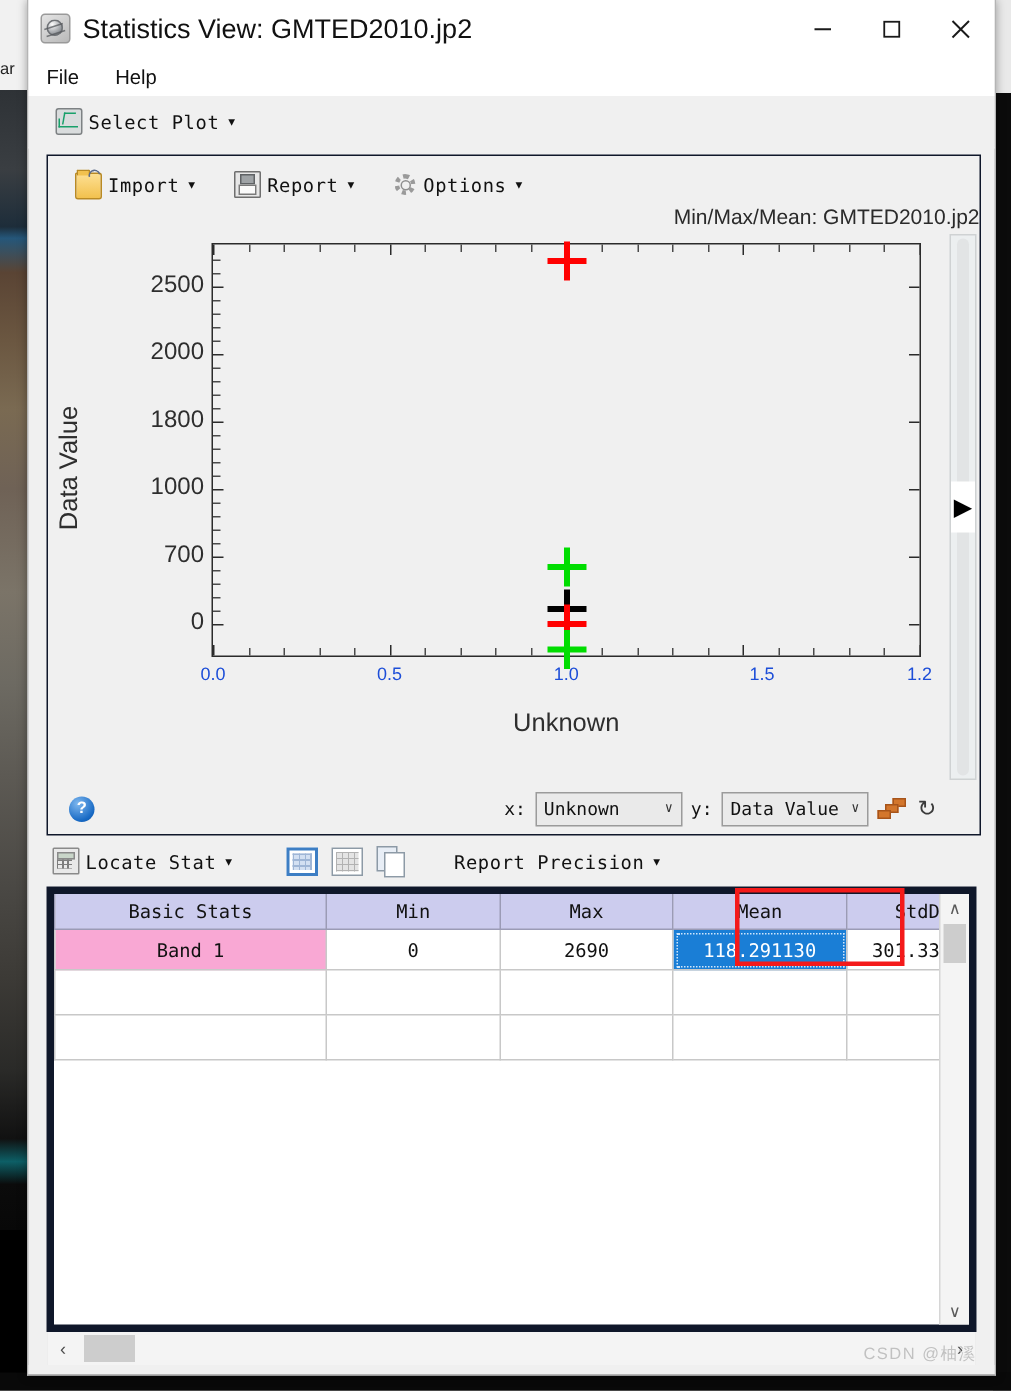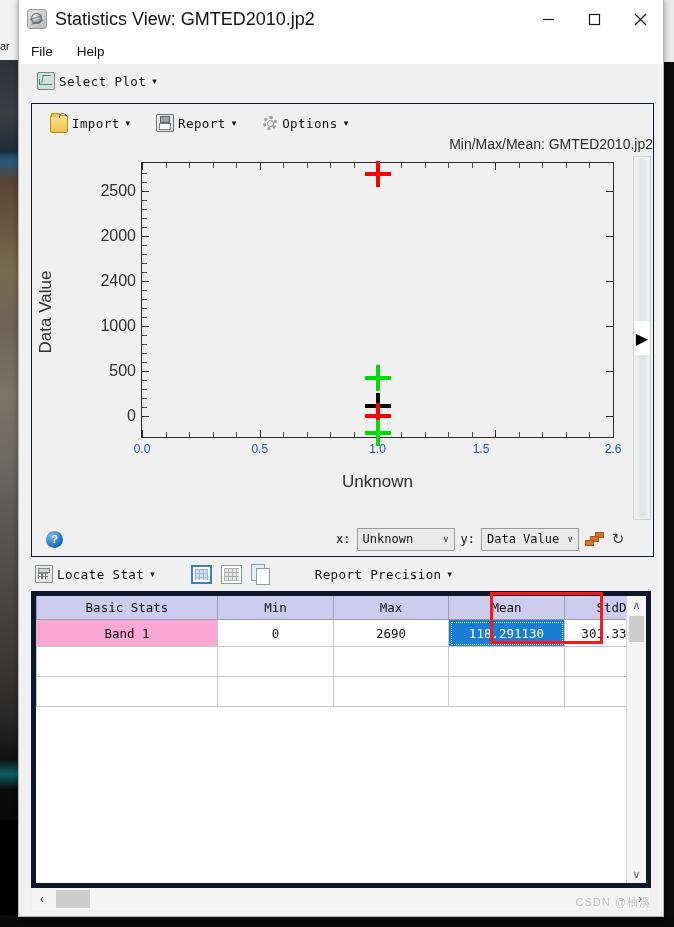--- a/index.html
+++ b/index.html
@@ -412,27 +412,27 @@
       <div id="yaxis-title">Data Value</div>
       <div id="xaxis-title">Unknown</div>
 
       <div id="plot-frame">
 
       <div class="ytick" style="top: 253.27px;"></div>
           <div class="ytick-r" style="top: 253.27px;"></div>
           <div class="ylabel-txt" style="top: 253.27px;">0</div>
           <div class="ytick" style="top: 208.204px;"></div>
           <div class="ytick-r" style="top: 208.204px;"></div>
-          <div class="ylabel-txt" style="top: 208.204px;">500</div>
+          <div class="ylabel-txt" style="top: 208.204px;">700</div>
           <div class="ytick" style="top: 163.138px;"></div>
           <div class="ytick-r" style="top: 163.138px;"></div>
           <div class="ylabel-txt" style="top: 163.138px;">1000</div>
           <div class="ytick" style="top: 118.072px;"></div>
           <div class="ytick-r" style="top: 118.072px;"></div>
-          <div class="ylabel-txt" style="top: 118.072px;">2400</div>
+          <div class="ylabel-txt" style="top: 118.072px;">1800</div>
           <div class="ytick" style="top: 73.0066px;"></div>
           <div class="ytick-r" style="top: 73.0066px;"></div>
           <div class="ylabel-txt" style="top: 57px; margin-top: 16px;">2000</div>
           <div class="ytick" style="top: 27.9408px;"></div>
           <div class="ytick-r" style="top: 27.9408px;"></div>
           <div class="ylabel-txt" style="top: 27.9408px;">2500</div>
           <div class="ytick minor" style="top: 244.257px;"></div>
           <div class="ytick minor" style="top: 235.243px;"></div>
           <div class="ytick minor" style="top: 226.23px;"></div>
           <div class="ytick minor" style="top: 217.217px;"></div>
@@ -458,24 +458,24 @@
           <div class="xtick-t" style="left: 0px;"></div>
           <div class="xlabel-txt" style="left: 0px;">0.0</div>
           <div class="xtick" style="left: 117.75px;"></div>
           <div class="xtick-t" style="left: 117.75px;"></div>
           <div class="xlabel-txt" style="left: 117.75px;">0.5</div>
           <div class="xtick" style="left: 235.5px;"></div>
           <div class="xtick-t" style="left: 235.5px;"></div>
           <div class="xlabel-txt" style="left: 235.5px;">1.0</div>
           <div class="xtick" style="left: 353.25px;"></div>
           <div class="xtick-t" style="left: 353.25px;"></div>
-          <div class="xlabel-txt" style="left: 339px;">1.5</div>
+          <div class="xlabel-txt" style="left: 366px;">1.5</div>
           <div class="xtick" style="left: 471px;"></div>
           <div class="xtick-t" style="left: 471px;"></div>
-          <div class="xlabel-txt" style="left: 471px;">2.6</div>
+          <div class="xlabel-txt" style="left: 471px;">1.2</div>
           <div class="xtick minor" style="left: 23.55px;"></div>
           <div class="xtick-t minor" style="left: 23.55px;"></div>
           <div class="xtick minor" style="left: 47.1px;"></div>
           <div class="xtick-t minor" style="left: 47.1px;"></div>
           <div class="xtick minor" style="left: 70.65px;"></div>
           <div class="xtick-t minor" style="left: 70.65px;"></div>
           <div class="xtick minor" style="left: 94.2px;"></div>
           <div class="xtick-t minor" style="left: 94.2px;"></div>
           <div class="xtick minor" style="left: 141.3px;"></div>
           <div class="xtick-t minor" style="left: 141.3px;"></div>
@@ -542,21 +542,21 @@
           <span class="inner"></span>
         </div>
       <div class="grid-btn grey">
           <span class="inner"></span>
         </div>
       <div class="copy-btn">
         <i class="back"></i>
         <i class="front"></i>
       </div>
     </div>
-    <div class="tb-btn" style="margin-left:24px">
+    <div class="tb-btn" style="margin-left:12px">
       <span class="tb-label">Report Precision</span>
       <span class="caret">▾</span>
     </div>
   </div>
 
   <div id="table-wrap">
     <div id="table-main">
       <table>
         <thead>
           <tr>

